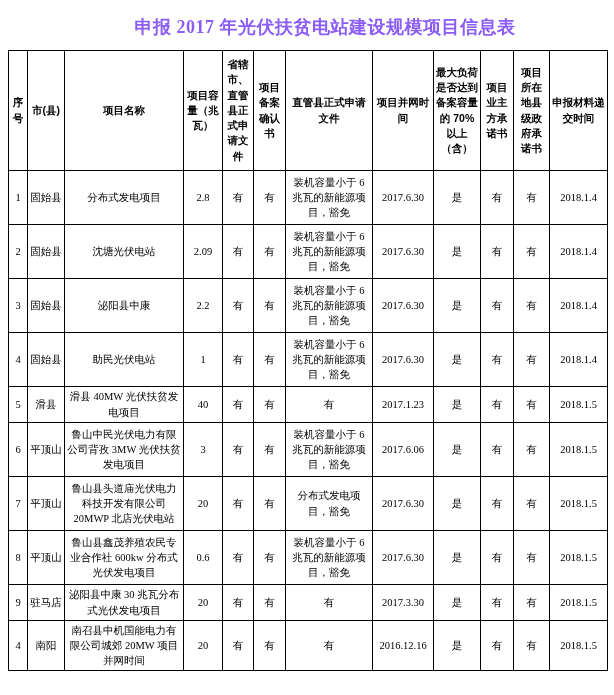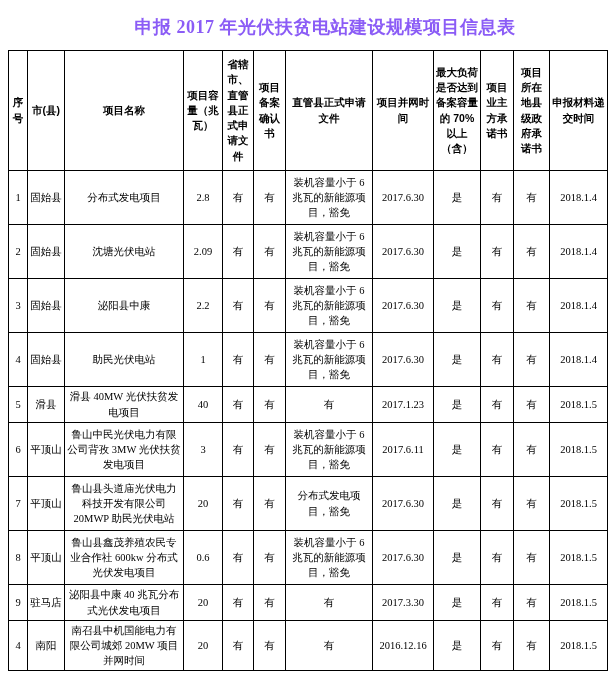--- a/index.html
+++ b/index.html
@@ -172,30 +172,30 @@
           <td>2018.1.5</td>
         </tr>
         <tr>
           <td>6</td>
           <td>平顶山</td>
           <td>鲁山中民光伏电力有限公司背孜 3MW 光伏扶贫发电项目</td>
           <td>3</td>
           <td>有</td>
           <td>有</td>
           <td>装机容量小于 6 兆瓦的新能源项目，豁免</td>
-          <td>2017.6.11</td>
+          <td>2017.6.06</td>
           <td>是</td>
           <td>有</td>
           <td>有</td>
           <td>2018.1.5</td>
         </tr>
         <tr>
           <td>7</td>
           <td>平顶山</td>
-          <td>鲁山县头道庙光伏电力科技开发有限公司 20MWP 助民光伏电站</td>
+          <td>鲁山县头道庙光伏电力科技开发有限公司 20MWP 北店光伏电站</td>
           <td>20</td>
           <td>有</td>
           <td>有</td>
           <td>分布式发电项目，豁免</td>
           <td>2017.6.30</td>
           <td>是</td>
           <td>有</td>
           <td>有</td>
           <td>2018.1.5</td>
         </tr>
@@ -209,21 +209,21 @@
           <td>装机容量小于 6 兆瓦的新能源项目，豁免</td>
           <td>2017.6.30</td>
           <td>是</td>
           <td>有</td>
           <td>有</td>
           <td>2018.1.5</td>
         </tr>
         <tr>
           <td>9</td>
           <td>驻马店</td>
-          <td>泌阳县中康 40 兆瓦分布式光伏发电项目</td>
+          <td>泌阳县中康 30 兆瓦分布式光伏发电项目</td>
           <td>20</td>
           <td>有</td>
           <td>有</td>
           <td>有</td>
           <td>2017.3.30</td>
           <td>是</td>
           <td>有</td>
           <td>有</td>
           <td>2018.1.5</td>
         </tr>

